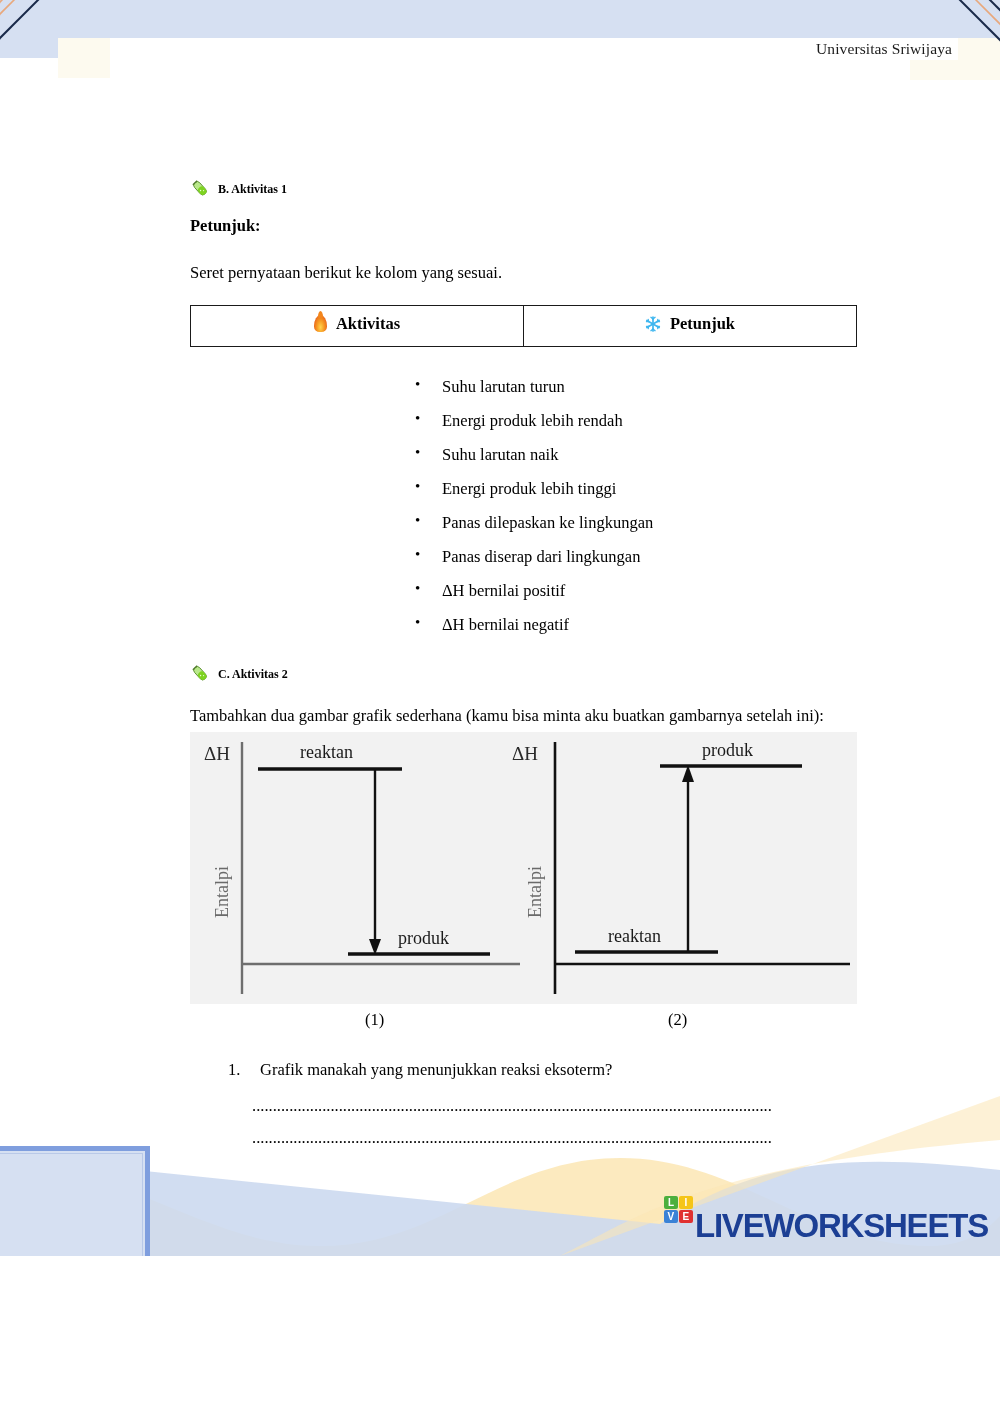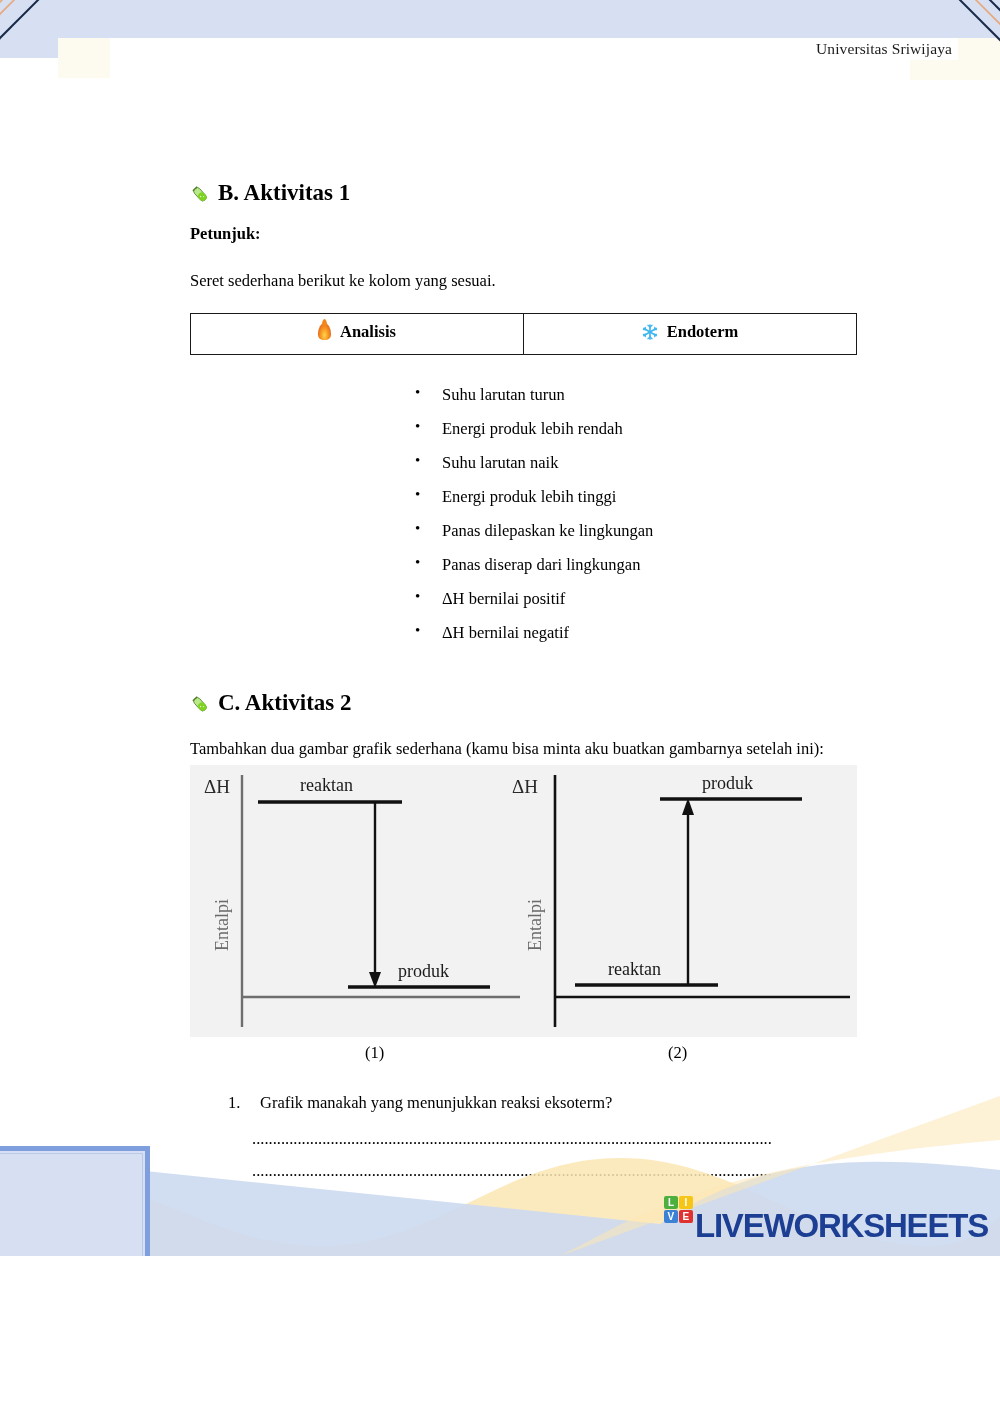--- a/index.html
+++ b/index.html
@@ -83,21 +83,21 @@
     left: 190px;
     top: 180px;
     width: 670px;
   }
 
   .sec-heading {
     display: flex;
     align-items: center;
     gap: 8px;
     font-weight: bold;
-    font-size: 23px;
+    font-size: 12px;
     color: #000;
     margin-bottom: 18px;
   }
   .tube-icon {
     display: inline-block;
     width: 20px; height: 18px;
     position: relative;
     flex: 0 0 auto;
   }
 
@@ -329,29 +329,29 @@
             <line x1="7.6" y1="1" x2="13.4" y2="1" stroke="#4f7a2b" stroke-width="1.4"></line>
             <circle cx="9.4" cy="10.5" r="0.7" fill="#e8ffd0"></circle>
             <circle cx="11.6" cy="12.6" r="0.6" fill="#e8ffd0"></circle>
           </g>
         </svg>
       </span>
       <span>B. Aktivitas 1</span>
     </div>
 
     <div class="label-bold">Petunjuk:</div>
-    <div class="para">Seret sederhana berikut ke kolom yang sesuai.</div>
+    <div class="para">Seret pernyataan berikut ke kolom yang sesuai.</div>
 
     <table class="cat-table">
       <tbody>
           <tr>
         <td>
           <span class="cell-inner">
             <span class="flame"></span>
-            <span>Analisis</span>
+            <span>Aktivitas</span>
           </span>
         </td>
         <td>
           <span class="cell-inner">
             <span class="snow">
               <svg width="16" height="16" viewBox="0 0 16 16">
                 <g stroke="#3fb6ef" stroke-width="1.7" stroke-linecap="round">
                   <line x1="8" y1="1" x2="8" y2="15"></line>
                   <line x1="1.9" y1="4.5" x2="14.1" y2="11.5"></line>
                   <line x1="1.9" y1="11.5" x2="14.1" y2="4.5"></line>
@@ -365,39 +365,39 @@
                       <line x1="3.6" y1="5.5" x2="3.2" y2="3.3"></line>
                   <line x1="12.4" y1="10.5" x2="14.5" y2="10.3"></line>
                       <line x1="12.4" y1="10.5" x2="12.8" y2="12.7"></line>
                   <line x1="3.6" y1="10.5" x2="1.5" y2="10.3"></line>
                       <line x1="3.6" y1="10.5" x2="3.2" y2="12.7"></line>
                   <line x1="12.4" y1="5.5" x2="14.5" y2="5.7"></line>
                       <line x1="12.4" y1="5.5" x2="12.8" y2="3.3"></line>
                 </g>
               </svg>
             </span>
-            <span>Endoterm</span>
+            <span>Petunjuk</span>
           </span>
         </td>
       </tr>
     </tbody>
       </table>
 
     <ul class="bullets">
       <li>Suhu larutan turun</li>
       <li>Energi produk lebih rendah</li>
       <li>Suhu larutan naik</li>
       <li>Energi produk lebih tinggi</li>
       <li>Panas dilepaskan ke lingkungan</li>
       <li>Panas diserap dari lingkungan</li>
       <li>ΔH bernilai positif</li>
       <li>ΔH bernilai negatif</li>
     </ul>
 
-    <div class="sec-heading" style="margin-top:49px;">
+    <div class="sec-heading" style="margin-top:32px;">
       <span class="tube-icon">
         <svg width="20" height="18" viewBox="0 0 20 18">
           <g transform="rotate(-42 10 9)">
             <rect x="7" y="1" width="7" height="15" rx="3.2" fill="#b9e88a" stroke="#5c8f33" stroke-width="0.9"></rect>
             <rect x="7" y="7.5" width="7" height="8.5" rx="3.2" fill="#7ed321" stroke="none"></rect>
             <line x1="7.6" y1="1" x2="13.4" y2="1" stroke="#4f7a2b" stroke-width="1.4"></line>
             <circle cx="9.4" cy="10.5" r="0.7" fill="#e8ffd0"></circle>
             <circle cx="11.6" cy="12.6" r="0.6" fill="#e8ffd0"></circle>
           </g>
         </svg>

